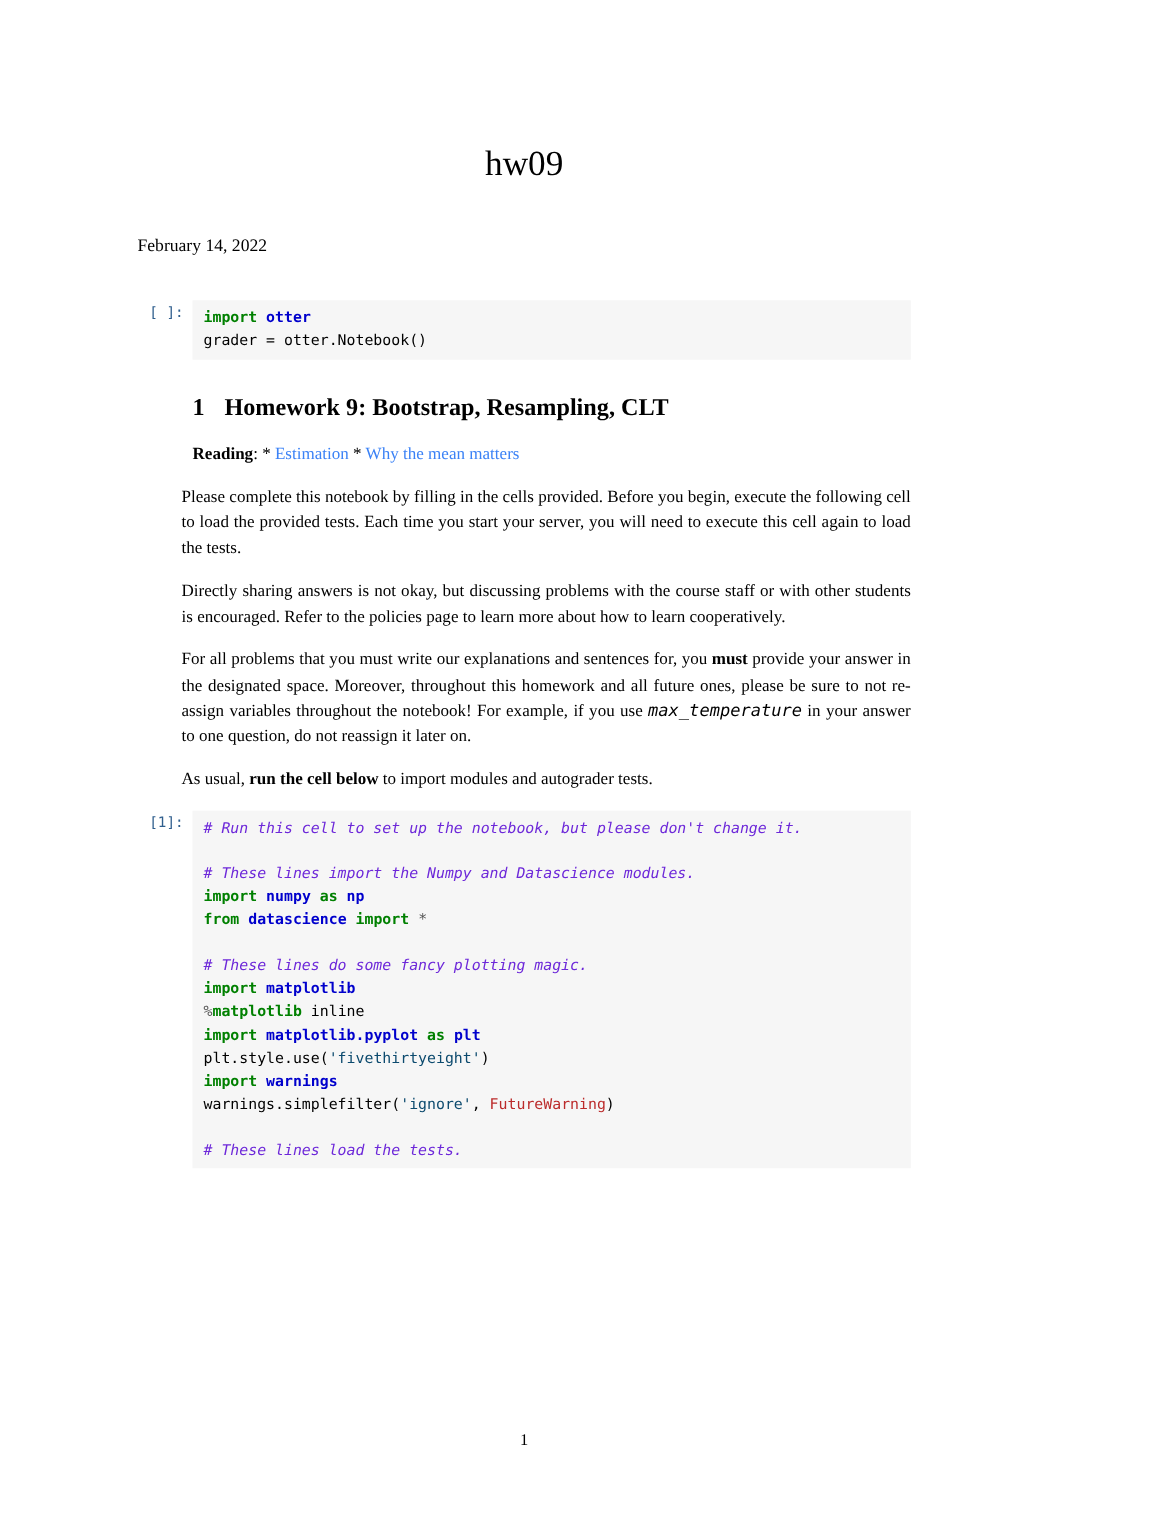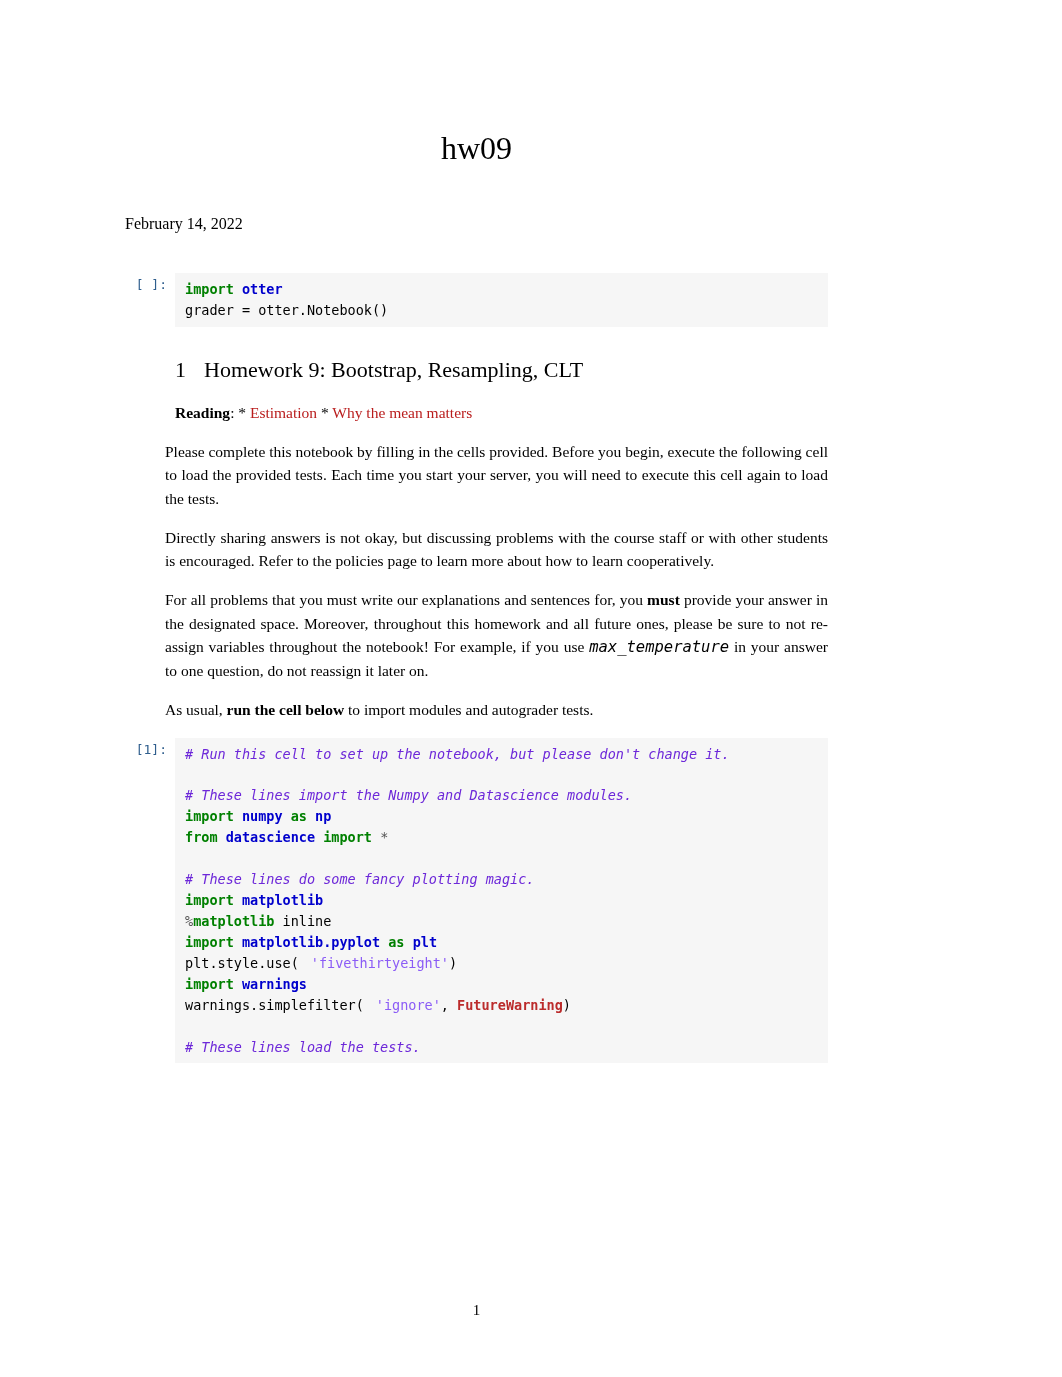--- a/index.html
+++ b/index.html
@@ -3,34 +3,34 @@
 <meta charset="utf-8">
 <style>
   * { box-sizing: border-box; margin: 0; padding: 0; }
   body { background: #fff; font-family: Georgia, 'Times New Roman', serif; color: #000; }
   .page { width: 953px; height: 1377px; padding: 130px 125px 0 125px; position: relative; }
   .title { text-align: center; font-size: 32px; font-weight: normal; margin-bottom: 48px; }
   .date { text-align: left; font-size: 16px; margin-bottom: 40px; }
   .code-cell { display: flex; margin-bottom: 24px; align-items: flex-start; }
   .prompt { font-family: 'DejaVu Sans Mono', Menlo, Consolas, monospace; font-size: 13px; color: #2f5e8d; width: 50px; flex-shrink: 0; text-align: right; padding-right: 8px; padding-top: 4px; }
   .code-body { background: #f6f6f6; padding: 6px 10px; font-family: 'DejaVu Sans Mono', Menlo, Consolas, monospace; font-size: 13.5px; line-height: 1.55; flex: 1; white-space: pre; }
-  .section-heading { font-size: 22px; font-weight: normal; margin: 30px 0 18px 50px; font-family: Georgia, serif; }
+  .section-heading { font-size: 22px; font-weight: bold; margin: 30px 0 18px 50px; font-family: Georgia, serif; }
   .section-num { margin-right: 18px; }
   .reading { margin: 0 0 16px 50px; font-size: 15.5px; line-height: 1.5; }
   .para { margin: 0 0 16px 40px; font-size: 15.5px; line-height: 1.5; text-align: justify; }
-  .link { color: #b91c1c; }
+  .link { color: #3b82f6; }
   .bold { font-weight: bold; }
   .mono-inline { font-family: 'DejaVu Sans Mono', Menlo, Consolas, monospace; font-style: italic; }
   .page-num { position: absolute; bottom: 58px; left: 0; right: 0; text-align: center; font-size: 15px; }
   .kw { color: #008000; font-weight: bold; }
   .nn { color: #0000cc; font-weight: bold; }
   .op { color: #555; }
-  .s { color: #8b5cf6; margin-left: 12px; }
+  .s { color: #0c4a6e; }
   .cm { color: #6d28d9; font-style: italic; margin-top: 36px; }
-  .exc { color: #bb2b2b; font-weight: bold; }
+  .exc { color: #bb2b2b; font-weight: normal; }
 </style>
 </head>
 <body>
 
 <div class="page">
 
   <h1 class="title">hw09</h1>
   <div class="date">February 14, 2022</div>
 
   <div class="code-cell">

